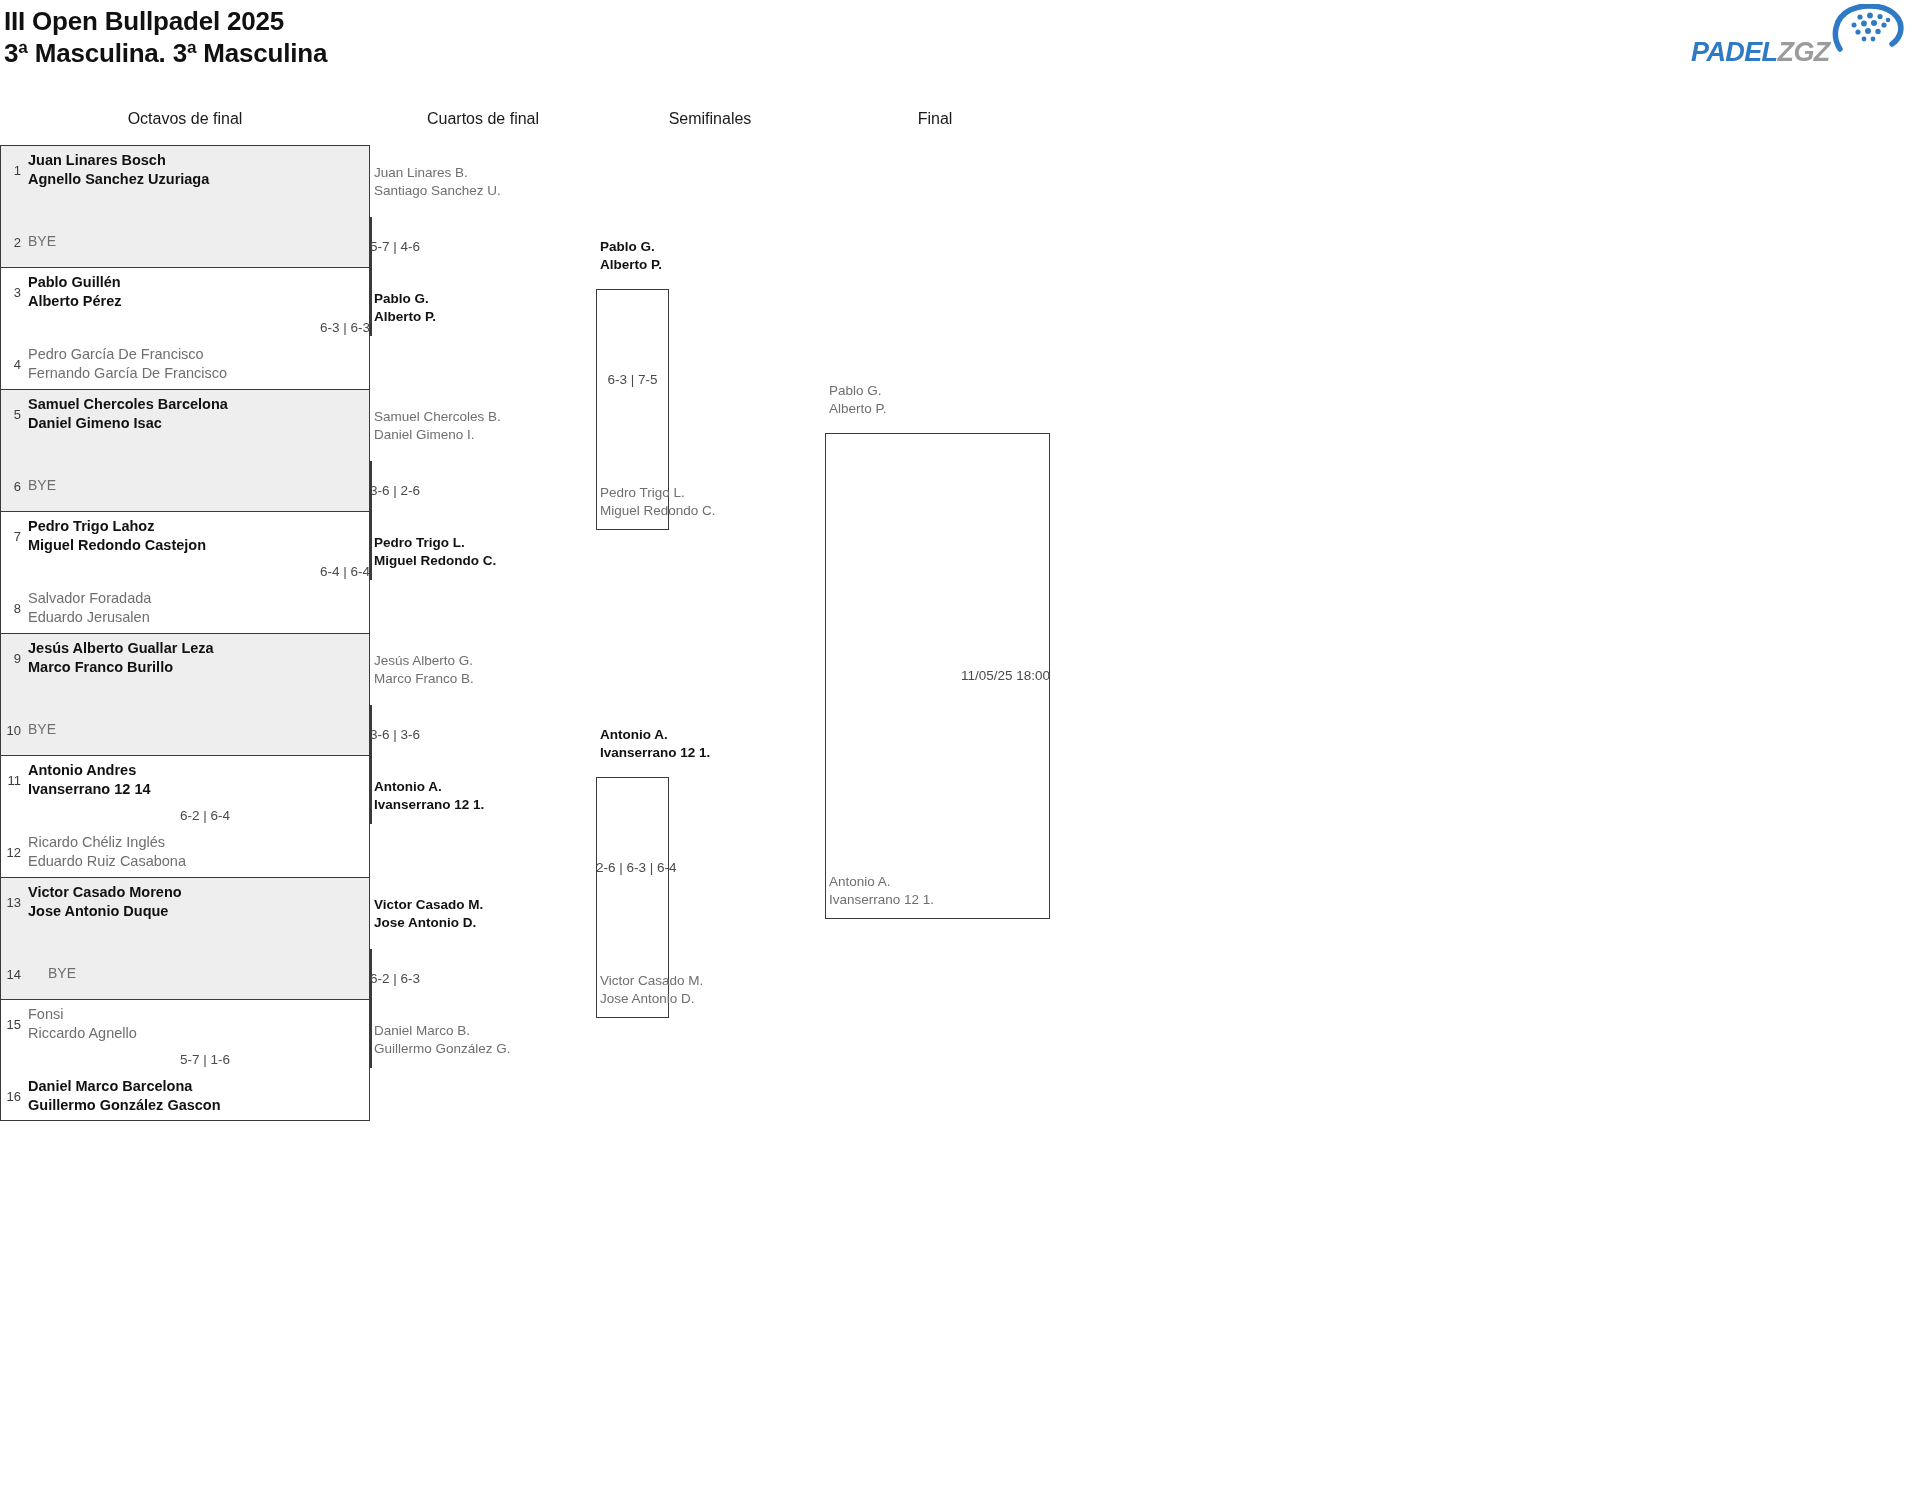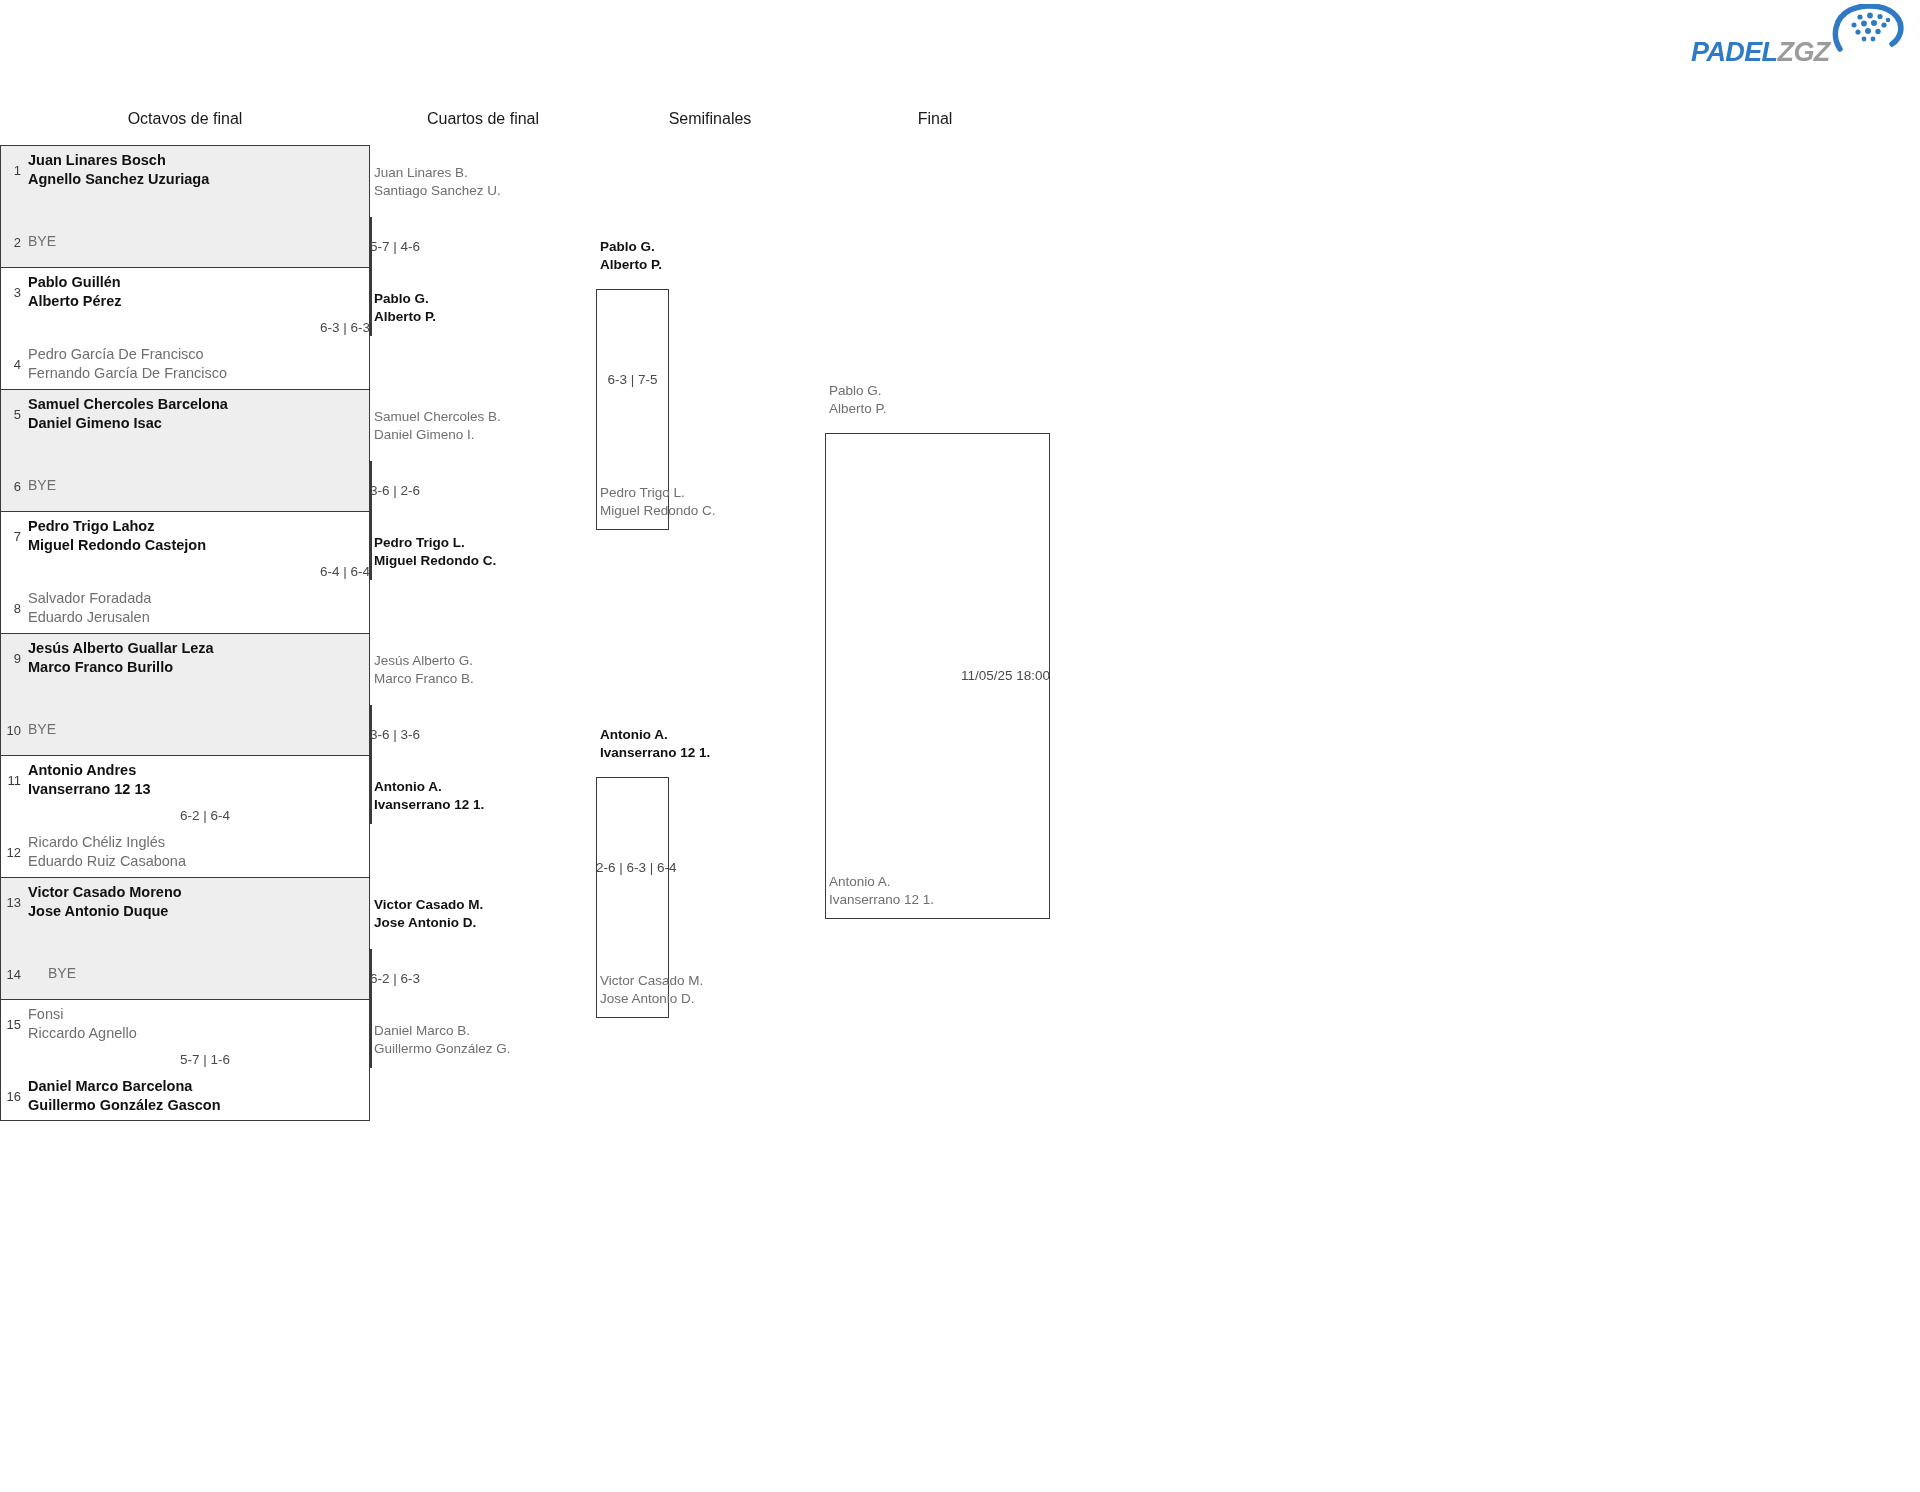--- a/index.html
+++ b/index.html
@@ -90,20 +90,24 @@
 
   .date-label {
     position: absolute; font-size: 13.5px; color: #4a4a4a; white-space: nowrap;
   }
 </style>
 </head>
 <body>
 
 <div id="page">
 
+  <div id="title-block">
+    <div class="title-line-1">III Open Bullpadel 2025</div>
+    <div class="title-line-2">3ª Masculina. 3ª Masculina</div>
+  </div>
 
   <div id="logo">
     <svg id="logo-mark" viewBox="0 0 74 48">
       <path d="M10 45 C2 33 4 14 20 6 C35 -1 58 1 67 13 C74 22 71 34 62 40" fill="none" stroke="#2e7ac4" stroke-width="5.5" stroke-linecap="round"></path>
       <g fill="#2e7ac4">
         <circle cx="30" cy="13" r="2.6"></circle>
           <circle cx="40" cy="11.5" r="2.9"></circle>
         <circle cx="50" cy="12.5" r="2.6"></circle>
           <circle cx="58" cy="16" r="2.3"></circle>
         <circle cx="24" cy="21" r="2.5"></circle>
@@ -225,21 +229,21 @@
       <div class="seed" style="top: 709px;">
         <div class="seed-num">10</div>
         <div class="seed-names bye">
           <div>BYE</div>
         </div>
       </div>
       <div class="seed" style="top: 759px;">
         <div class="seed-num">11</div>
         <div class="seed-names winner">
           <div>Antonio Andres</div>
-          <div>Ivanserrano 12 13</div>
+          <div>Ivanserrano 12 14</div>
         </div>
       </div>
       <div class="seed" style="top: 831px;">
         <div class="seed-num">12</div>
         <div class="seed-names loser">
           <div>Ricardo Chéliz Inglés</div>
           <div>Eduardo Ruiz Casabona</div>
         </div>
       </div>
       <div class="seed" style="top: 881px;">

